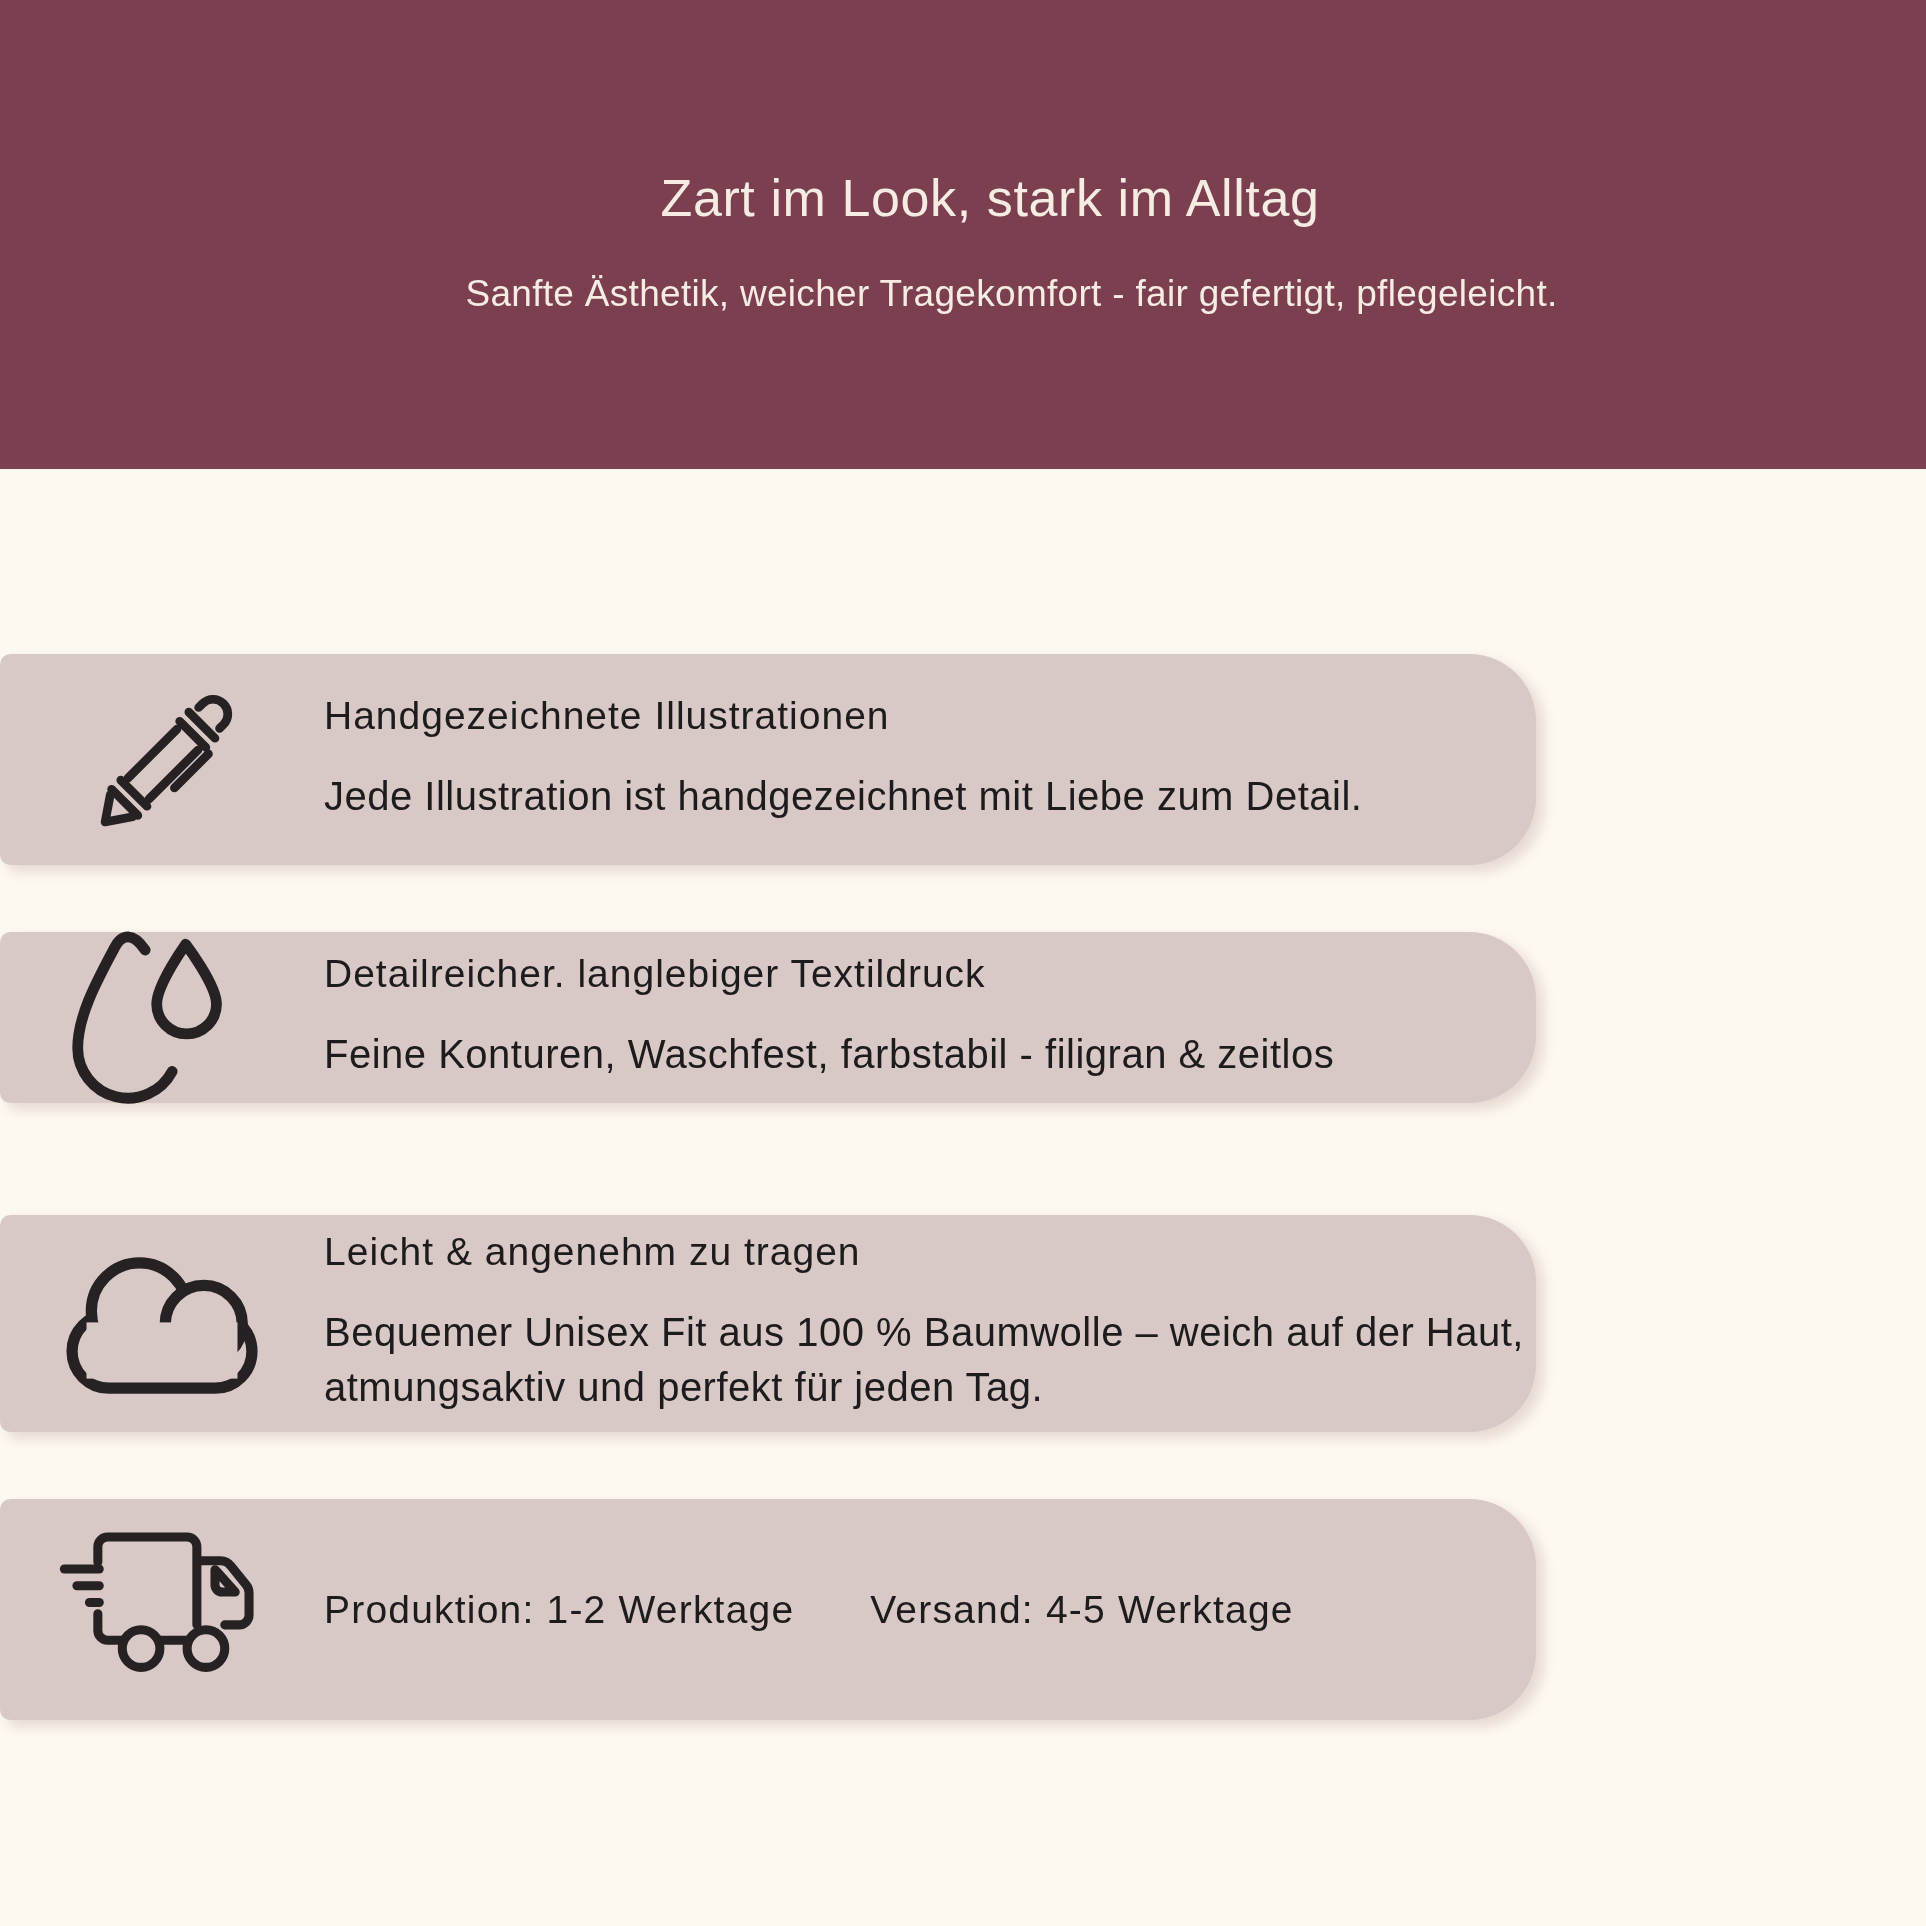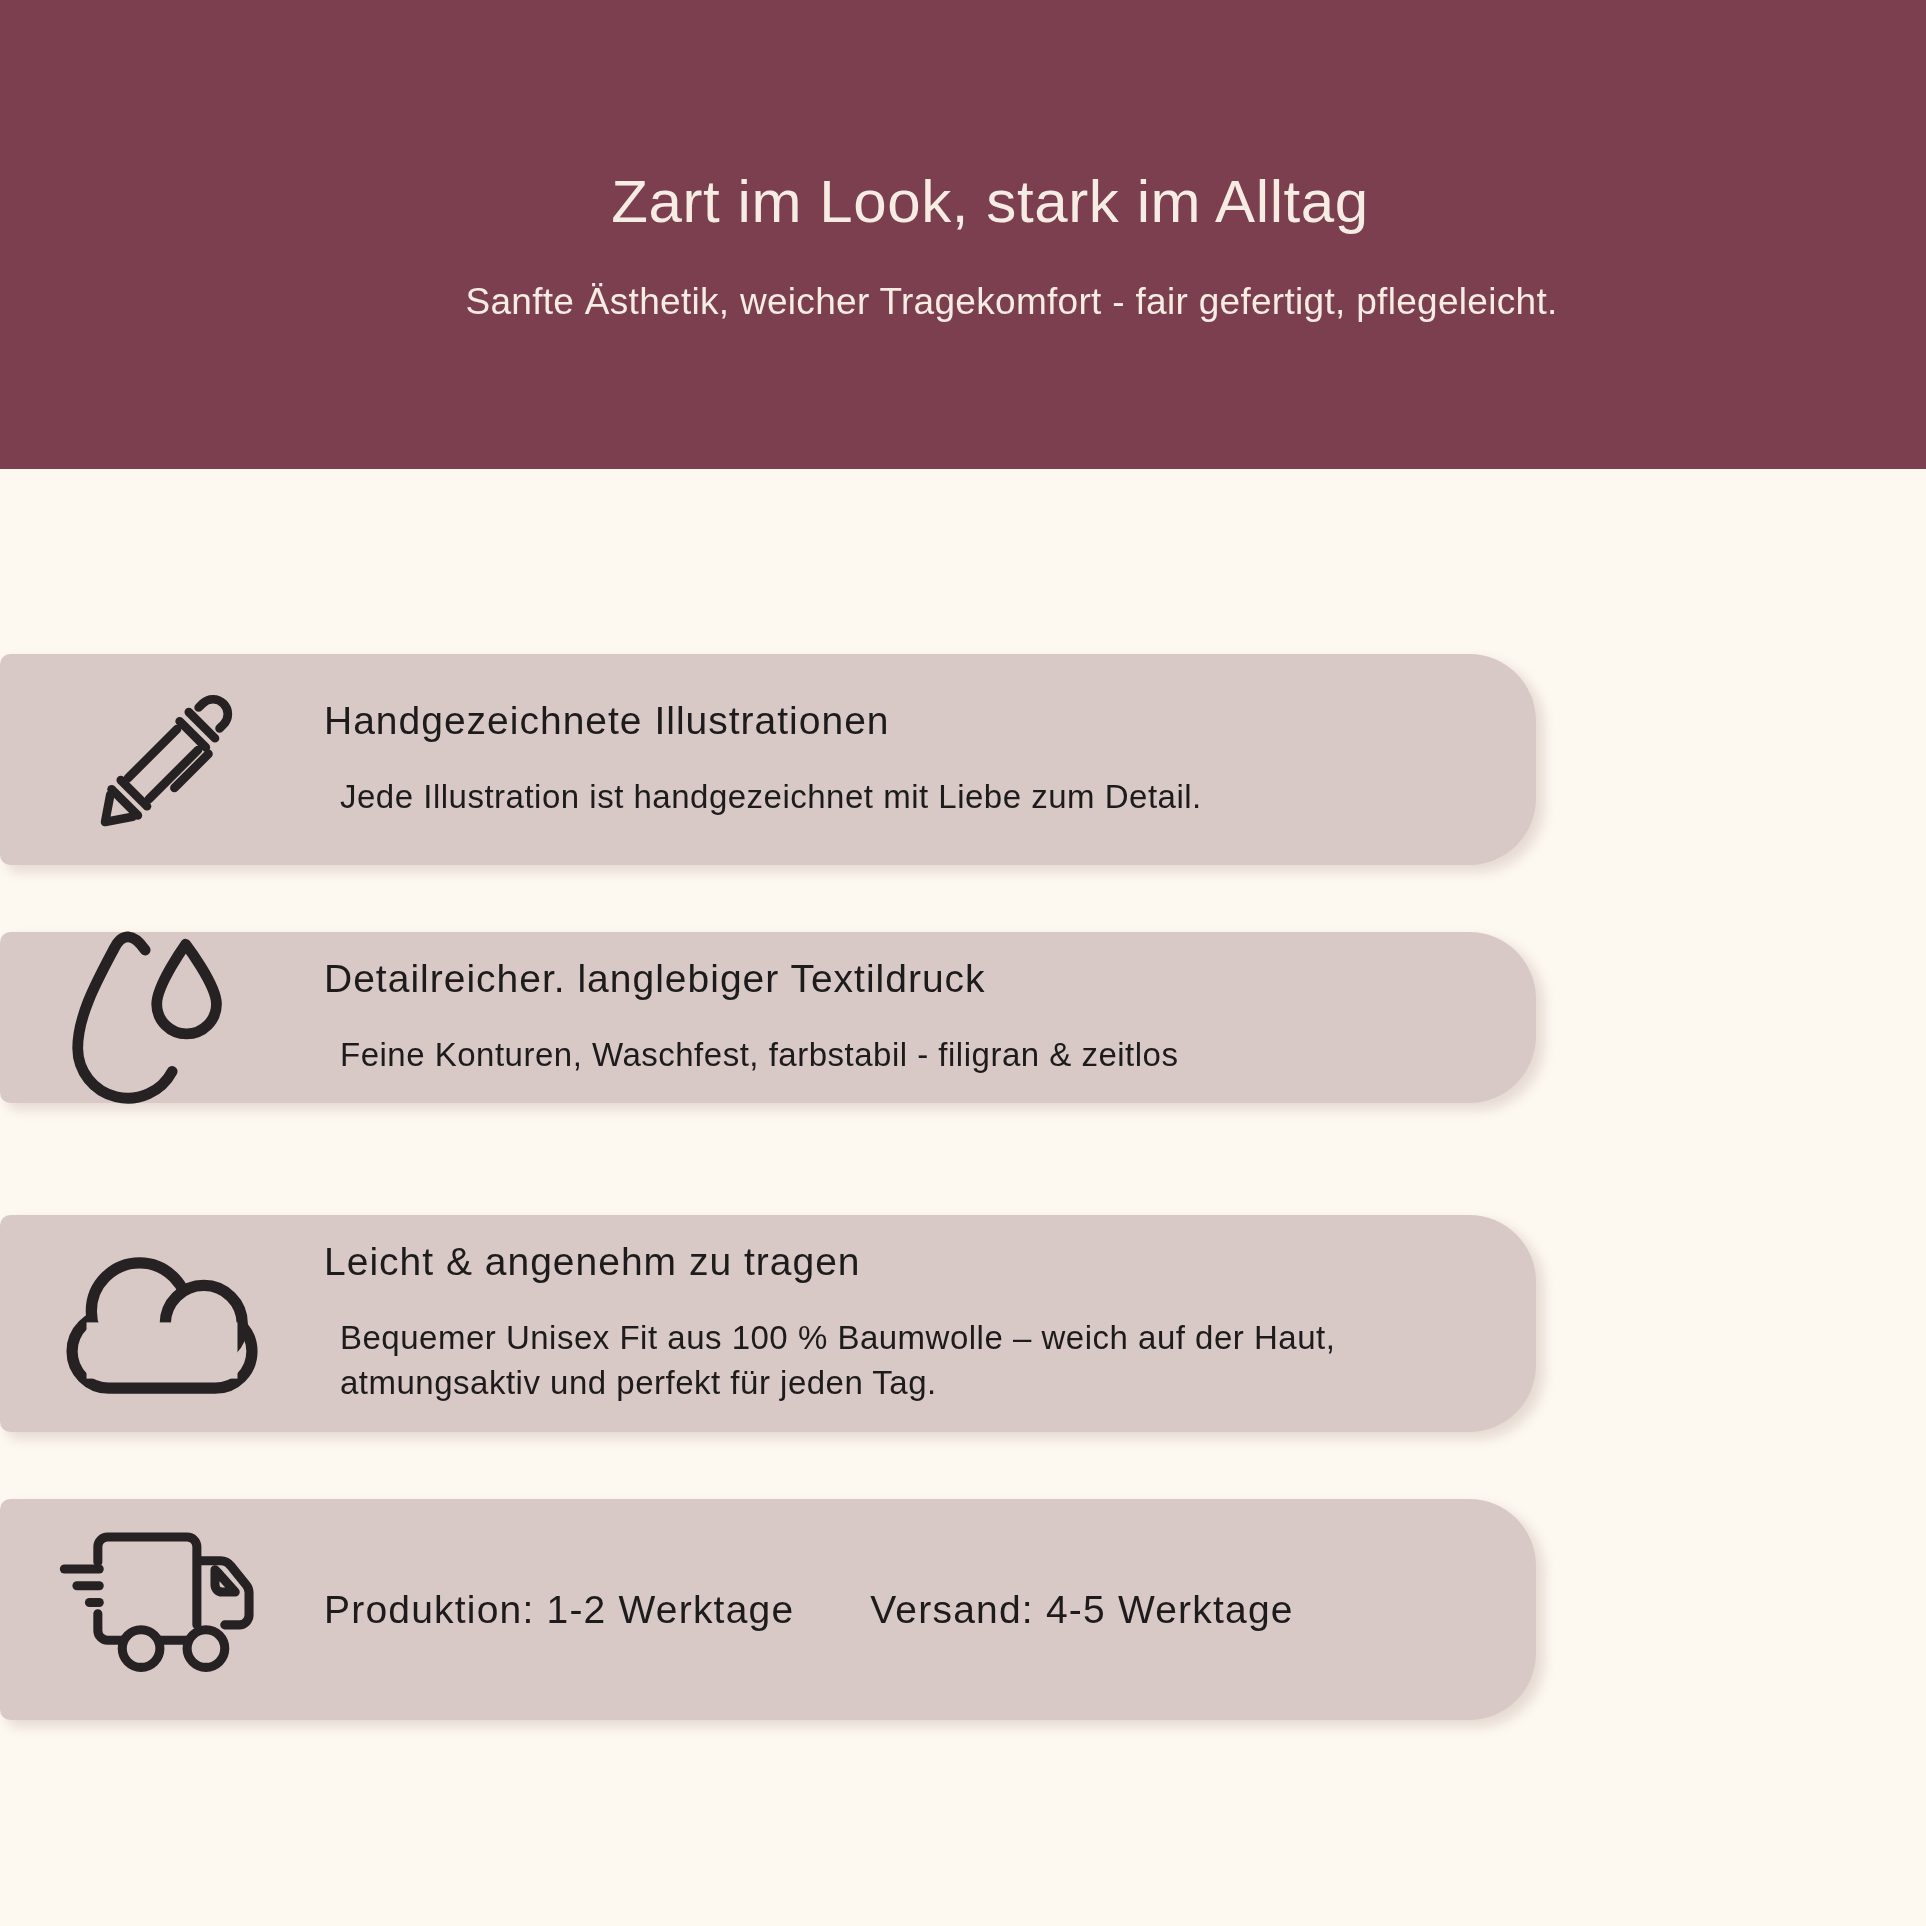--- a/index.html
+++ b/index.html
@@ -18,21 +18,21 @@
     top: 0; left: 0;
     width: 1926px; height: 469px;
     background: var(--header-bg, #7B3F4F);
     display: flex;
     flex-direction: column;
     align-items: center;
     padding-top: 172px;
     padding-left: 54px;
   }
   .header-title {
-    font-size: 60px;
+    font-size: 52px;
     font-weight: 400;
     line-height: 1;
     letter-spacing: 0.6px;
     color: var(--header-text, #F6ECE4);
     white-space: nowrap;
   }
   .header-subtitle {
     margin-top: 50px;
     font-size: 37px;
     font-weight: 400;
@@ -76,26 +76,25 @@
   .card-title {
     font-size: 39px;
     font-weight: 400;
     letter-spacing: 1px;
     line-height: 1.1;
     color: var(--text-color, #1D1B1B);
     white-space: nowrap;
   }
   .card-body {
     margin-top: 31px;
-    font-size: 33px;
+    font-size: 40px;
     font-weight: 400;
     letter-spacing: 0.5px;
     line-height: 1.38;
     color: var(--text-color, #1D1B1B);
-    margin-left: 16px;
   }
   .card-body .line { display: block; white-space: nowrap; }
 
   .shipping-row {
     display: flex;
     gap: 76px;
     font-size: 39px;
     letter-spacing: 1.2px;
     white-space: nowrap;
     color: var(--text-color, #1D1B1B);

